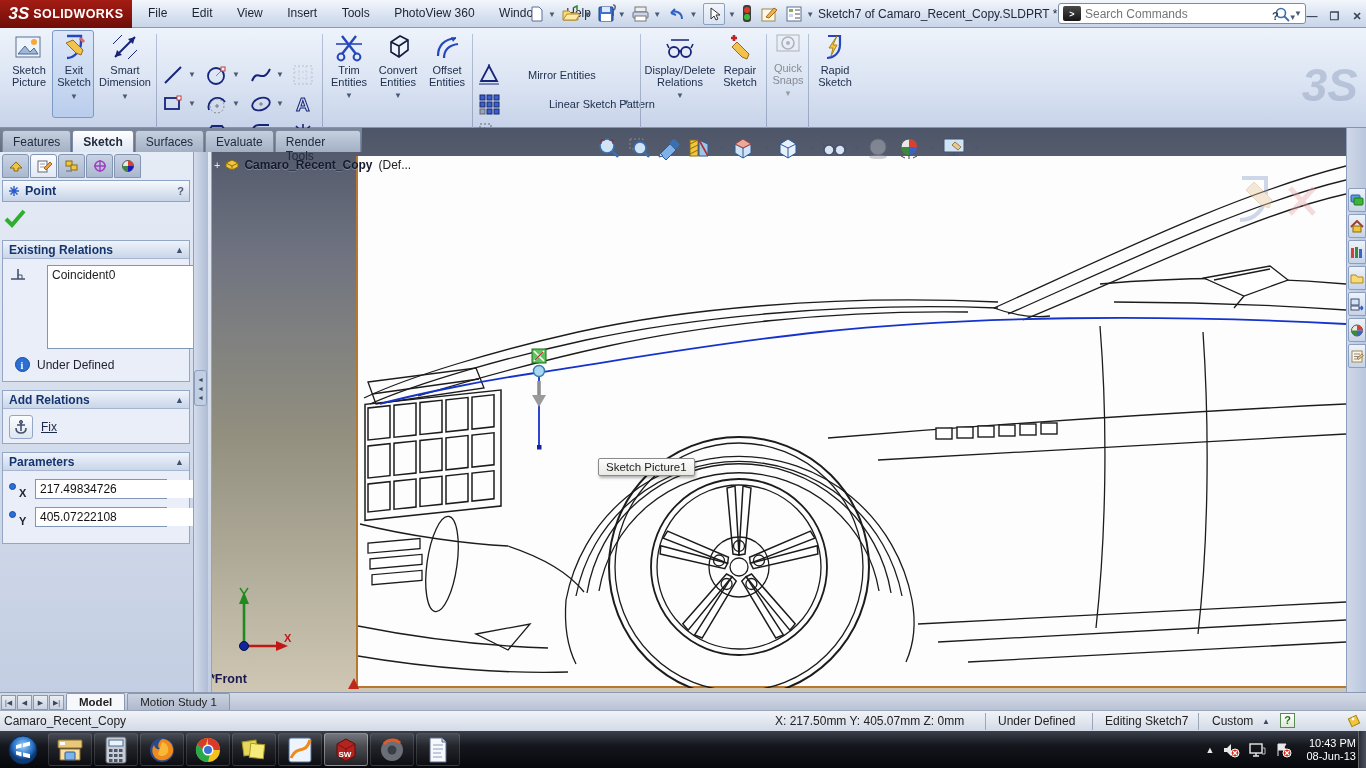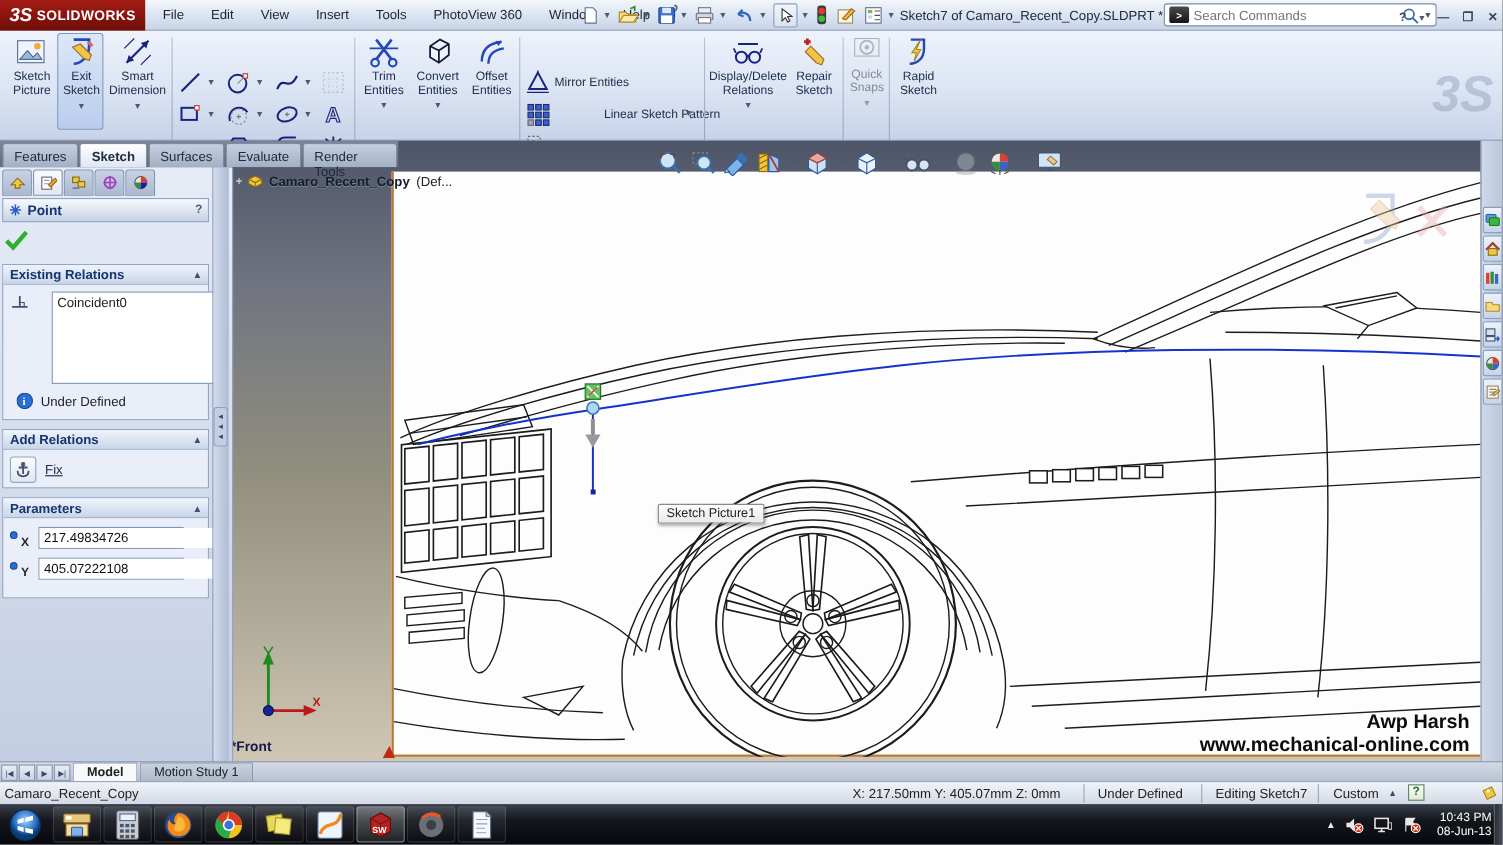--- a/index.html
+++ b/index.html
@@ -336,21 +336,21 @@
       <span>Offset Entities</span>
     </div>
     <div class="sep" style="left:472px;"></div>
 
     <div class="gicon" style="left:476px;top:34px;">
         <svg width="24" height="24">
           <path d="M12 3 L20 18 L4 18 Z" fill="none" stroke="#16247a" stroke-width="1.8"></path>
           <path d="M12 1 v4 M2 21 h20" stroke="#16247a"></path>
         </svg>
       </div>
-    <span class="rowlabel" style="left:504px;top:41px;">Mirror Entities</span>
+    <span class="rowlabel" style="left:528px;top:41px;">Mirror Entities</span>
     <div class="gicon" style="left:476px;top:63px;">
         <svg width="24" height="24">
           <g fill="#3a5fd1" stroke="#1a2a6a">
             <rect x="3" y="3" width="5" height="5"></rect>
             <rect x="10" y="3" width="5" height="5"></rect>
             <rect x="17" y="3" width="5" height="5"></rect>
             <rect x="3" y="10" width="5" height="5"></rect>
             <rect x="10" y="10" width="5" height="5"></rect>
             <rect x="17" y="10" width="5" height="5"></rect>
             <rect x="10" y="17" width="5" height="5"></rect>
@@ -535,24 +535,20 @@
 
         <path d="M988,168 C800,158 610,160 462,176 C350,188 252,206 184,216 C128,224 58,238 22,248" fill="none" stroke="#1533cc" stroke-width="1.8"></path>
       </svg>
 
       <svg width="90" height="70" style="position:absolute;right:24px;top:14px;opacity:.4;">
           <path d="M10 8 L34 8 L34 22 C34 40 22 50 8 50" fill="none" stroke="#8aa0c8" stroke-width="4"></path>
           <path d="M22 12 L40 30 l-3 8 l-8 -3 L14 20 z" fill="#e8c89a" stroke="#caa060"></path>
           <path d="M58 18 L82 44 M82 18 L58 44" stroke="#e8a8a8" stroke-width="5"></path>
         </svg>
 
-      <div id="watermark">
-        <div class="wl1">Awp Harsh</div>
-        <div class="wl2">www.mechanical-online.com</div>
-      </div>
     </div>
 
     <div id="treelabel">
       <span class="plus">+</span>
       <svg width="16" height="14" style="margin-right:4px">
           <path d="M2 5 L8 2 L14 5 L14 9 L8 12 L2 9 Z" fill="#f2c63a" stroke="#8a6a10"></path>
           <path d="M2 5 L8 8 L14 5 M8 8 L8 12" fill="none" stroke="#8a6a10"></path>
         </svg>
       <span style="font-weight:bold;color:#141a30;text-shadow:0 1px 0 rgba(255,255,255,.25);">Camaro_Recent_Copy</span>
       <span style="margin-left:6px;color:#222;">(Def...</span>

